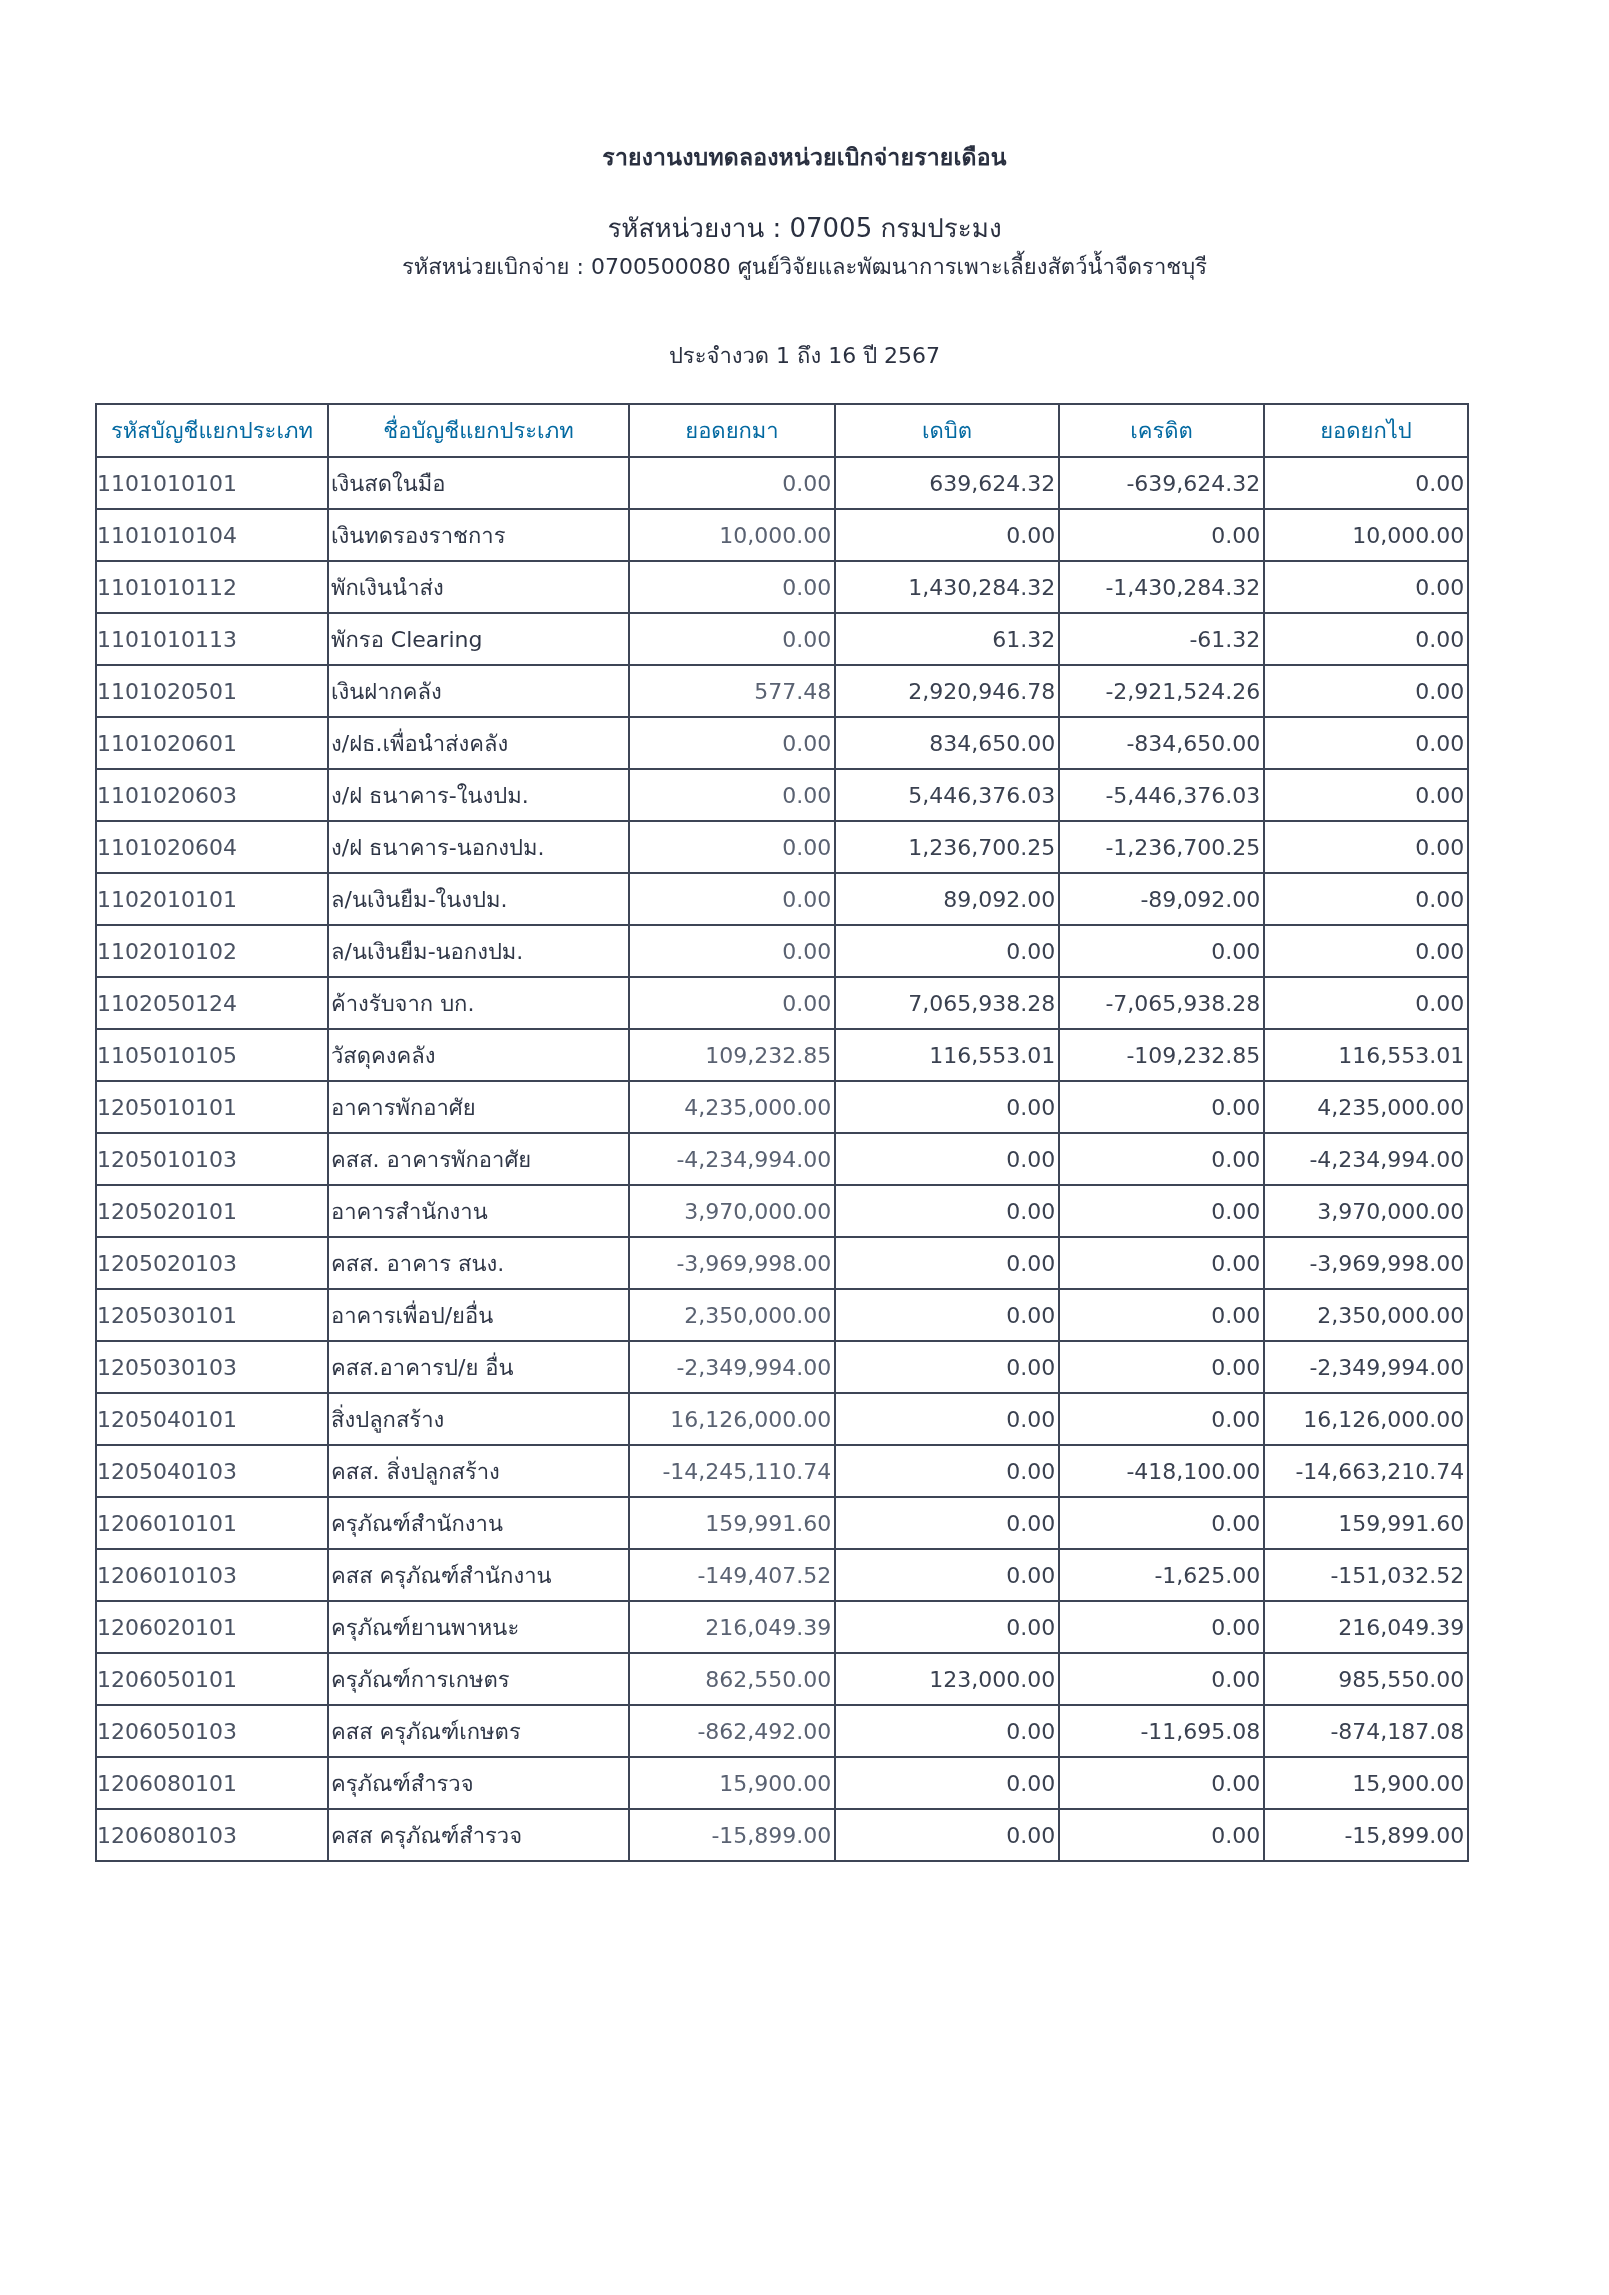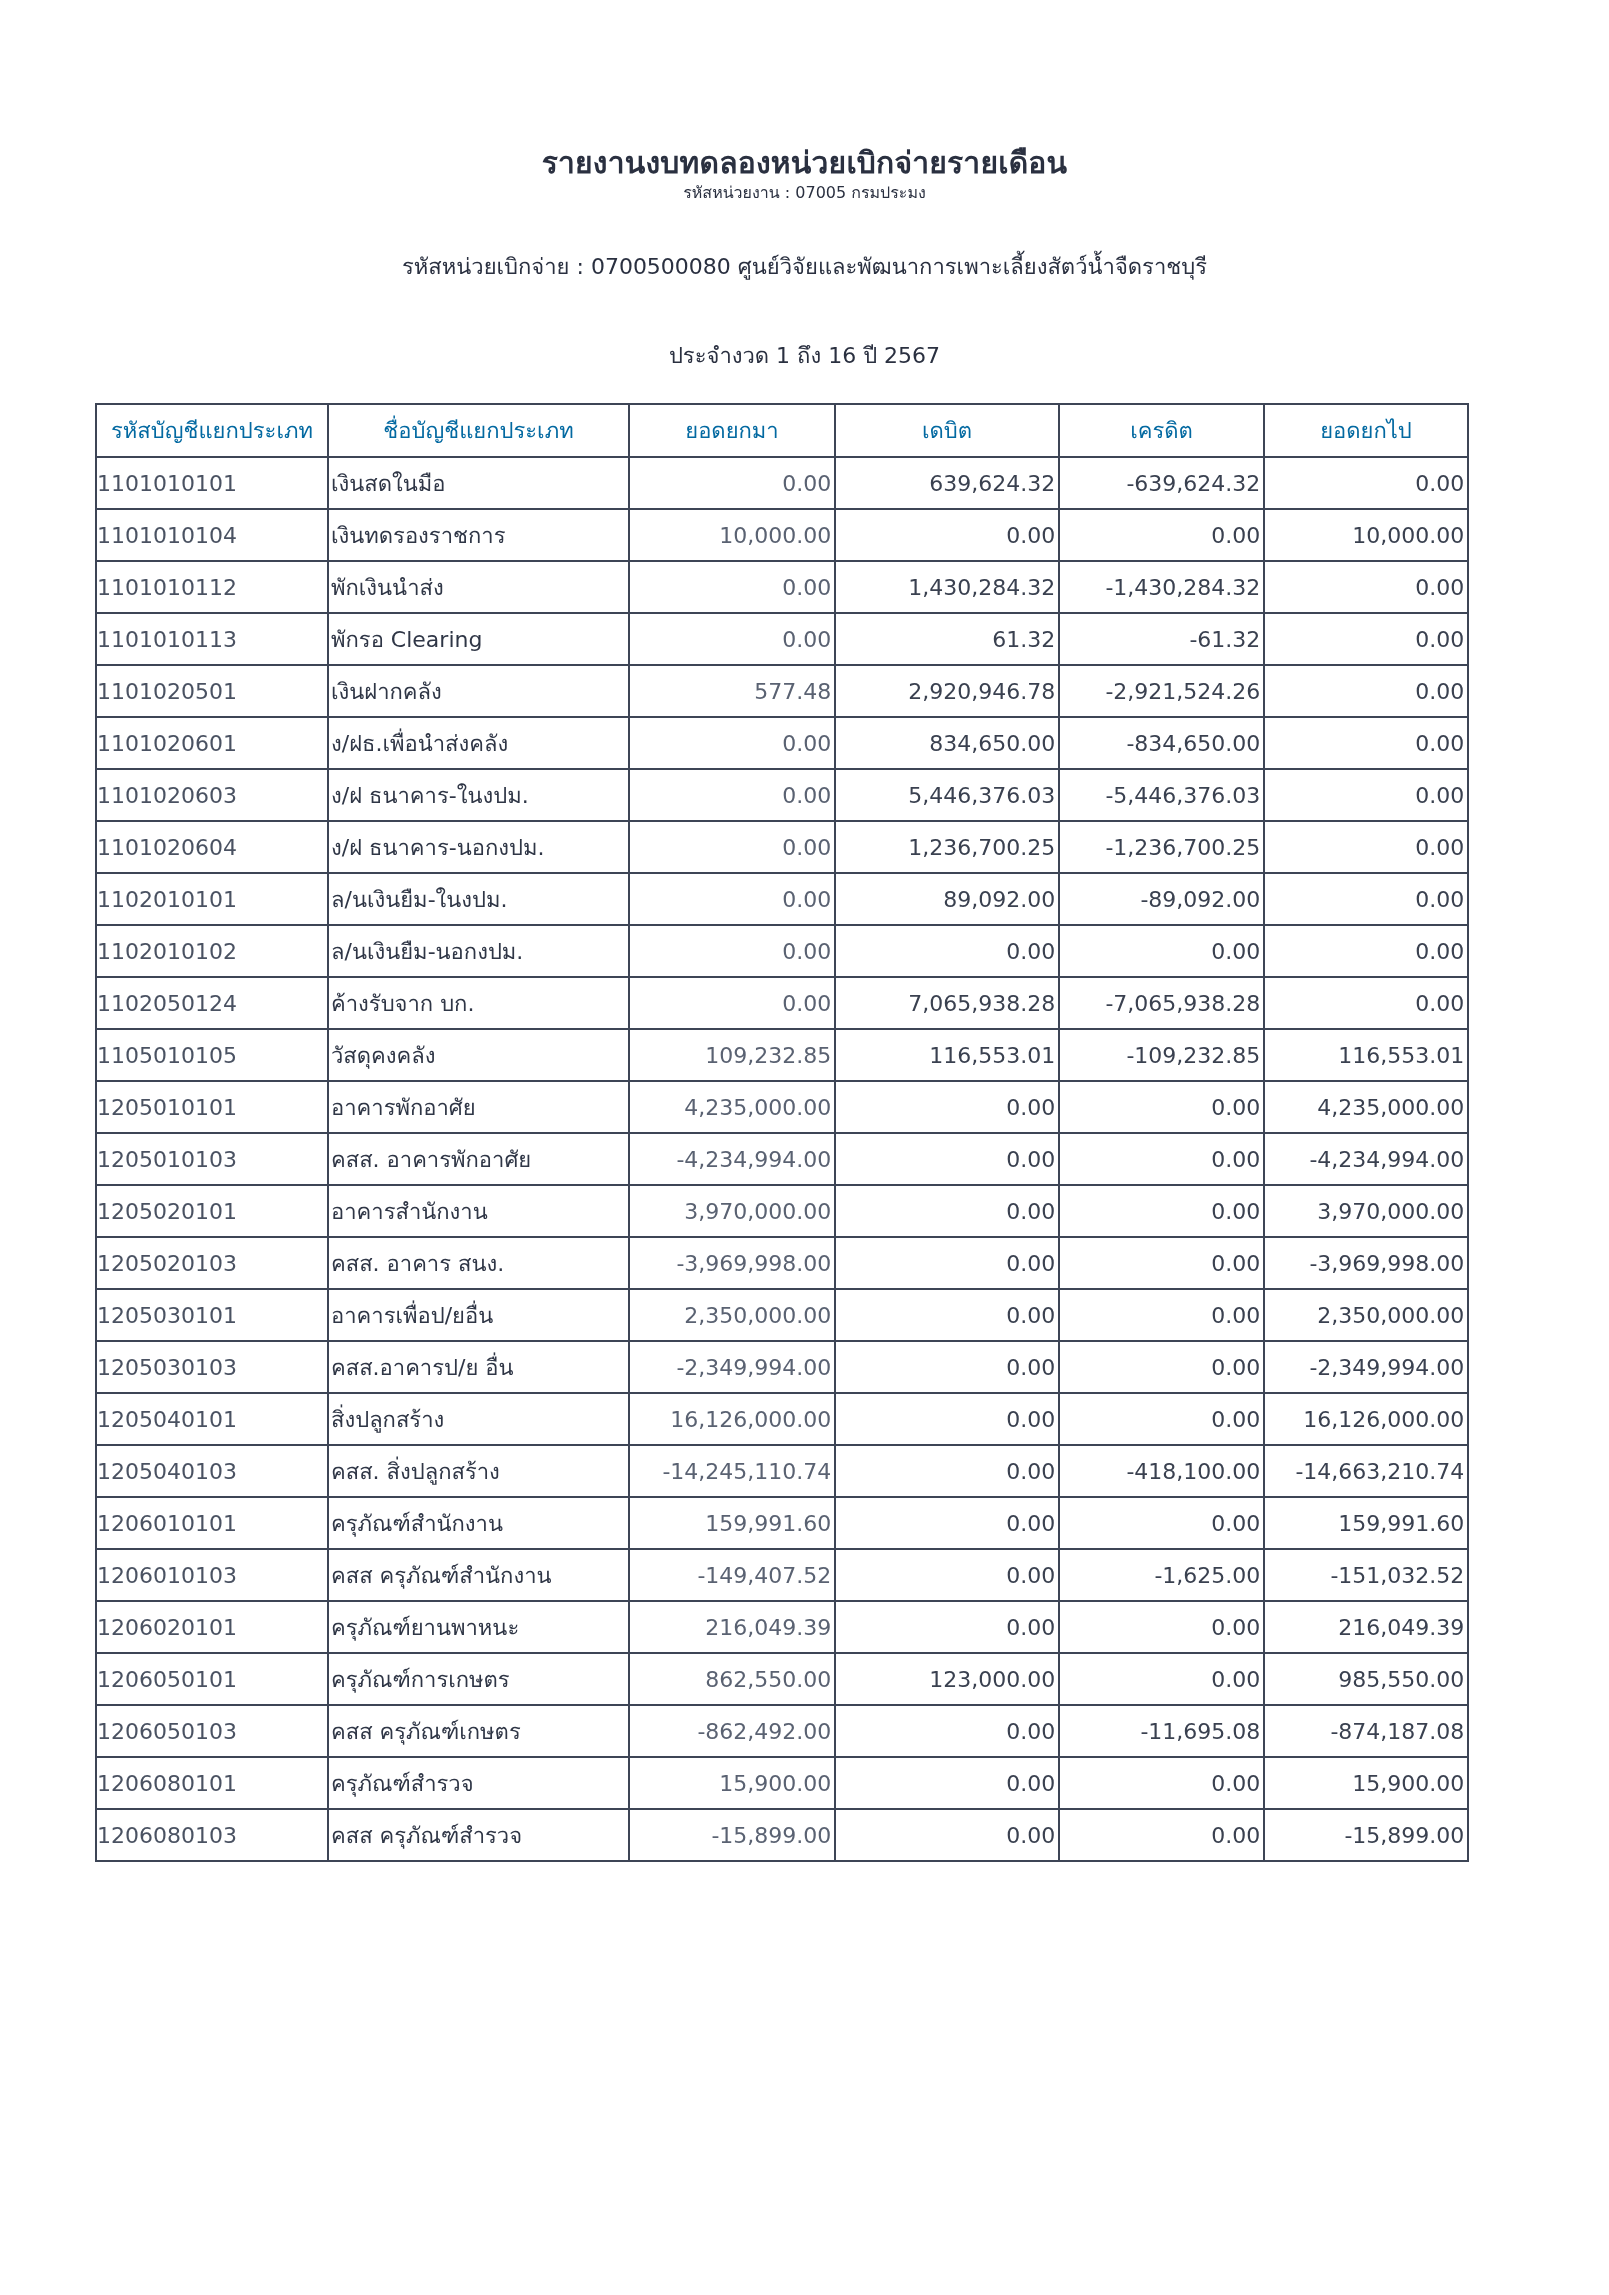--- a/index.html
+++ b/index.html
@@ -2,22 +2,22 @@
 <html style="font-size:10.7px"><head>
 <meta charset="utf-8">
 <style>
   html, body { margin:0; padding:0; background:#ffffff; }
   body {
     width:1609px; height:2295px; position:relative; overflow:hidden;
     font-family: "DejaVu Sans", "Liberation Sans", sans-serif;
     color:#2c3442;
   }
   .hdr { position:absolute; left:0; width:1609px; text-align:center; color:#2a3040; }
-  .h-title { top:139px; font-size:30px; font-weight:bold; letter-spacing:0.2px; }
-  .h-agency { top:180px; font-size:16px; }
+  .h-title { top:139px; font-size:23px; font-weight:bold; letter-spacing:0.2px; }
+  .h-agency { top:207px; font-size:26px; }
   .h-unit { top:249px; font-size:22px; }
   .h-period { top:302px; font-size:22px;margin-top:36px; }
 
   table.tb {
     position:absolute; left:95px; top:403px;
     border-collapse:collapse; table-layout:fixed;
     width:1372px;
   }
   table.tb th, table.tb td {
     border:2px solid #3d4556;

